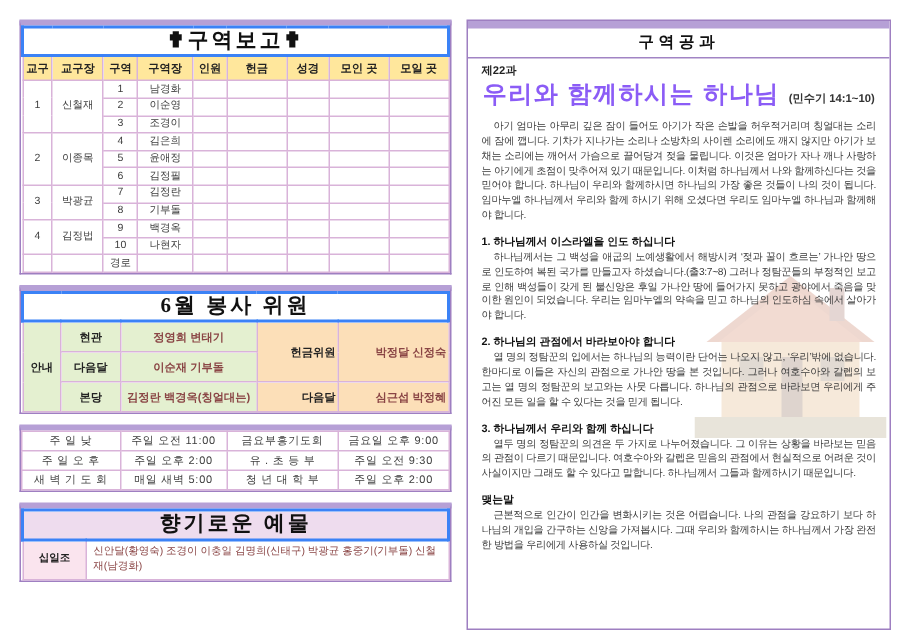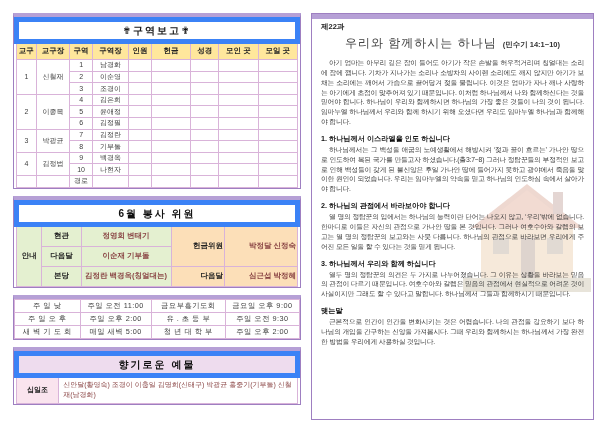--- a/index.html
+++ b/index.html
@@ -12,22 +12,22 @@
   .page-left{left:13px;width:288px;display:flex;flex-direction:column;gap:7px;}
   .page-right{
     left:311px;width:281px;height:405px;border:1px solid #9e7fc1;
     background:#fff;overflow:hidden;
   }
   
   .tbl-wrap{border:1px solid #9e7fc1;border-top:4px solid #b6a0d6;background:#fff;}
   table{border-collapse:collapse;table-layout:fixed;width:100%;}
   td{border:1px solid #d9b3d9;font-size:7px;line-height:1.1;text-align:center;
      padding:1px 1px;overflow:hidden;white-space:nowrap;color:#3d3d3d;vertical-align:middle;}
-  .title-cell{font-size:10px;font-weight:bold;letter-spacing:2px;color:#111;
-      height:15px;border:5px solid #3b82f6;background:#fff;}
+  .title-cell{font-size:14px;font-weight:bold;letter-spacing:2px;color:#111;
+      height:15px;border:2px solid #3b82f6;background:#fff;font-family:Liberation Serif, serif;}
   .hdr-yellow{background:#ffe79c;font-weight:bold;color:#222;height:13px;font-size:7.5px;}
   .rpt-row td{height:8.6px;}
   .grp{font-weight:normal;}
   
   .green{background:#e4f0d0;margin-left:44px;}
   .orange{background:#fcdfb8;text-align:right;}
   .cmt-row td{height:17px;font-size:7.5px;}
   .lbl{font-weight:bold;color:#222;}
   .names{color:#8a4545;font-weight:bold;}
   
@@ -39,21 +39,21 @@
   .off-row td{font-size:7px;text-align:left;padding:2px 4px;white-space:normal;line-height:1.5;}
   .off-row .pink{text-align:center;font-weight:bold;color:#222;white-space:nowrap;}
   .off-names{color:#8a4545;}
   
   .band{height:5px;background:#b6a0d6;}
   .lesson-header{font-size:10.5px;font-weight:bold;text-align:center;color:#111;
       letter-spacing:3px;padding:2px 0 3px;border-bottom:1px solid #a184c4;}
   .lesson-body{position:relative;padding:3px 9px 6px;z-index:1;}
   .lesson-no{font-size:7.5px;font-weight:bold;color:#222;}
   .lesson-titlerow{text-align:center;margin:1px 0 6px;}
-  .lesson-title{font-size:12px;font-weight:normal;color:#404040;letter-spacing:1px;}
+  .lesson-title{font-size:16px;font-weight:bold;color:#8b5cf6;letter-spacing:1px;}
   .lesson-scripture{font-size:7.5px;color:#333;margin-left:6px;font-weight:bold;}
   .para{font-size:6.8px;line-height:1.45;color:#3a3a3a;text-align:justify;
       text-indent:8px;margin:0 0 7px;letter-spacing:-.2px;word-break:break-all;position:relative;z-index:1;}
   .sec-h{font-size:7.2px;font-weight:bold;color:#111;margin:0 0 1px;position:relative;z-index:1;}
   .watermark{position:absolute;right:2px;top:148px;width:128px;height:138px;opacity:.22;z-index:0;}
 </style>
 </head>
 <body>
 
 <div class="page page-left">
@@ -279,20 +279,21 @@
         <td class="off-names" style="height:20px">신안달(황영숙) 조경이 이충일 김명희(신태구) 박광균 홍중기(기부돌) 신철재(남경화)</td>
       </tr>
 
     </tbody>
       </table>
   </div>
 </div>
 
 <div class="page page-right">
   <div class="band"></div>
+  <div class="lesson-header">구역공과</div>
 
   <svg class="watermark" viewBox="0 0 128 138" xmlns="http://www.w3.org/2000/svg">
     <rect x="18" y="64" width="92" height="52" fill="#d9a05c"></rect>
     <polygon points="8,66 64,22 120,66" fill="#b3502e"></polygon>
     <polygon points="16,66 64,28 112,66" fill="#c75f36"></polygon>
     <rect x="90" y="30" width="10" height="22" fill="#8a4a3a"></rect>
     <rect x="30" y="76" width="16" height="16" fill="#7a5a3a"></rect>
     <rect x="58" y="76" width="14" height="40" fill="#6b4226"></rect>
     <rect x="84" y="76" width="16" height="16" fill="#7a5a3a"></rect>
     <rect x="0" y="116" width="128" height="14" fill="#9c8a5a"></rect>

